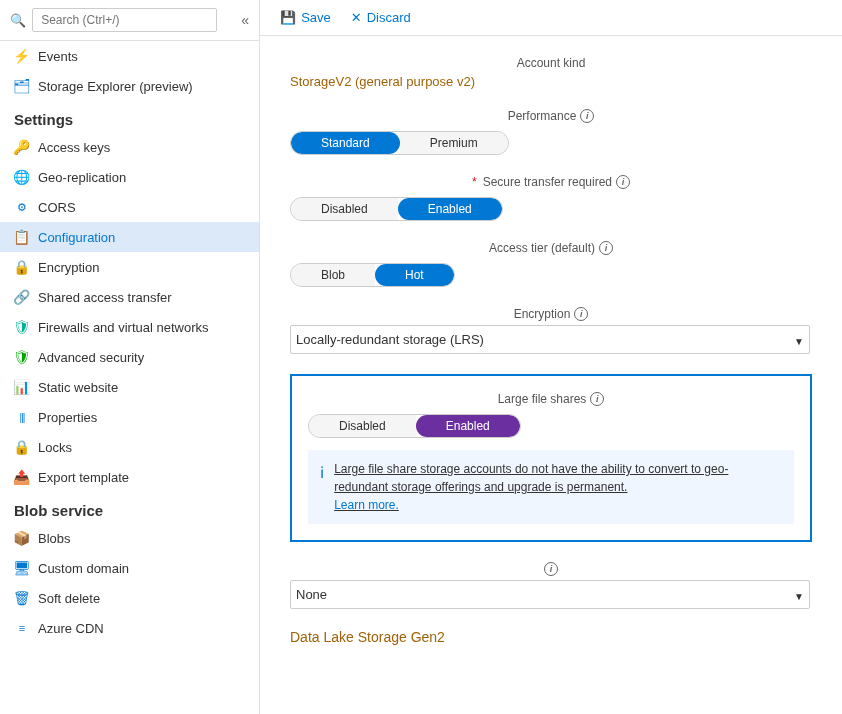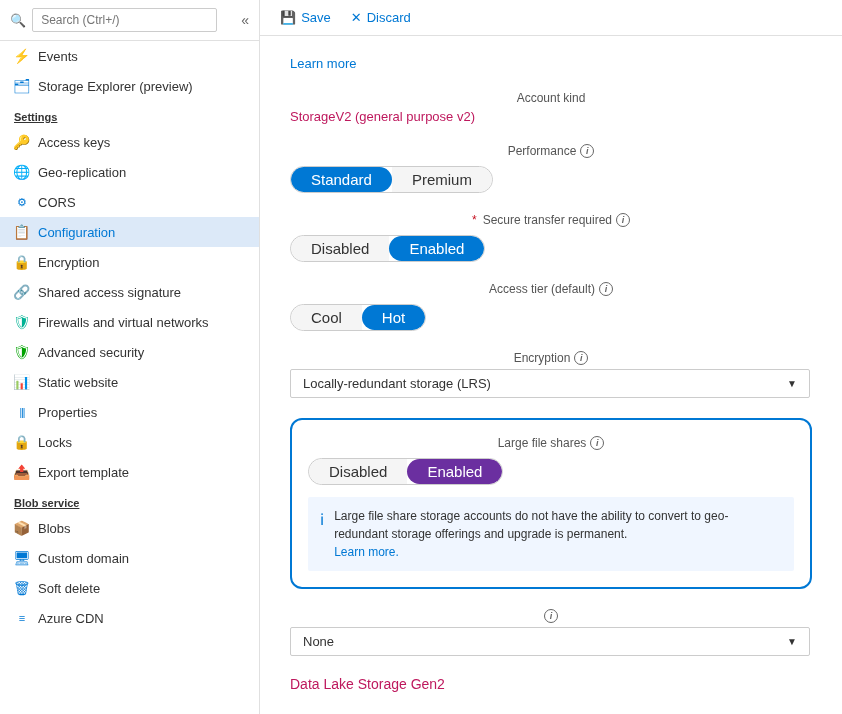--- a/index.html
+++ b/index.html
@@ -55,26 +55,25 @@
       width: 16px;
       height: 16px;
       display: flex;
       align-items: center;
       justify-content: center;
       font-size: 14px;
       flex-shrink: 0;
     }
     .section-label {
       padding: 10px 14px 4px 14px;
-      font-size: 11px;
+      font-size: 15px;
       font-weight: 700;
       color: #333;
       text-transform: none;
       letter-spacing: 0;
-      text-decoration: underline;
     }
 
     
     .main {
       flex: 1;
       display: flex;
       flex-direction: column;
       overflow: hidden;
     }
     .toolbar {
@@ -124,21 +123,21 @@
       color: #555;
       margin-bottom: 4px;
       display: flex;
       align-items: center;
       gap: 4px;
       justify-content: center;
     }
     .field-label .required { color: #c50f1f; margin-right: 2px; }
     .field-value {
       font-size: 13px;
-      color: #be185d;
+      color: #a16207;
     }
     .info-icon {
       display: inline-flex;
       align-items: center;
       justify-content: center;
       width: 14px;
       height: 14px;
       border-radius: 50%;
       border: 1px solid #666;
       font-size: 9px;
@@ -150,25 +149,25 @@
 
     
     .toggle-group {
       display: inline-flex;
       border: 1px solid #ccc;
       border-radius: 20px;
       overflow: hidden;
       margin-top: 4px;
     }
     .toggle-btn {
-      padding: 4px 20px;
+      padding: 4px 30px;
       border: none;
       background: #f5f5f5;
       cursor: pointer;
-      font-size: 15px;
+      font-size: 12px;
       color: #333;
       border-radius: 0;
     }
     .toggle-btn.active-blue {
       background: #0078d4;
       color: #fff;
       border-radius: 20px;
     }
     .toggle-btn.active-purple {
       background: #6b2fa0;
@@ -176,36 +175,36 @@
       border-radius: 20px;
     }
     .toggle-btn:first-child { border-radius: 20px 0 0 20px; }
     .toggle-btn:last-child { border-radius: 0 20px 20px 0; }
     .toggle-btn.active-blue:first-child, .toggle-btn.active-blue:last-child { border-radius: 20px; }
     .toggle-btn.active-purple:last-child { border-radius: 20px; }
 
     
     .dropdown {
       display: flex;
-      align-items: center;
+      align-items: flex-end;
       justify-content: space-between;
       border: 1px solid #ccc;
       border-radius: 2px;
-      padding: 6px 12px;
+      padding: 6px 5px;
       background: #fff;
       cursor: pointer;
       max-width: 520px;
       font-size: 13px;
     }
     .dropdown-arrow { font-size: 10px; color: #333; }
 
     
     .large-file-box {
       border: 2px solid #0078d4;
-      border-radius: 12px;
+      border-radius: 0;
       padding: 16px;
       margin-bottom: 20px;
       max-width: 540px;
     }
     .info-banner {
       display: flex;
       align-items: flex-start;
       gap: 10px;
       background: #f0f6ff;
       border-radius: 2px;
@@ -213,21 +212,21 @@
       margin-top: 12px;
       font-size: 12px;
       color: #333;
     }
     .info-banner-icon {
       color: #0078d4;
       font-size: 16px;
       flex-shrink: 0;
       margin-top: 1px;
     }
-    .info-banner-text { line-height: 1.5; }
+    .info-banner-text { line-height: 1.5; text-decoration: underline; }
     .info-banner-text a { color: #0078d4; text-decoration: none; }
 
     
     .content-area::-webkit-scrollbar { width: 6px; }
     .content-area::-webkit-scrollbar-thumb { background: #ccc; border-radius: 3px; }
     .sidebar::-webkit-scrollbar { width: 4px; }
     .sidebar::-webkit-scrollbar-thumb { background: #ccc; }
   </style>
 </head>
 <body>
@@ -265,21 +264,21 @@
   <div class="sidebar-item active">
     <span class="icon" style="color:#c50f1f;">📋</span>
     <span>Configuration</span>
   </div>
   <div class="sidebar-item">
     <span class="icon" style="color:#0078d4;">🔒</span>
     <span>Encryption</span>
   </div>
   <div class="sidebar-item">
     <span class="icon" style="color:#00b294;">🔗</span>
-    <span>Shared access signature</span>
+    <span>Shared access transfer</span>
   </div>
   <div class="sidebar-item">
     <span class="icon" style="color:#00b294;">🛡</span>
     <span>Firewalls and virtual networks</span>
   </div>
   <div class="sidebar-item">
     <span class="icon" style="color:#00a300;">🛡</span>
     <span>Advanced security</span>
   </div>
   <div class="sidebar-item">
@@ -325,21 +324,20 @@
       <span style="color:#0078d4;">💾</span>
       <span>Save</span>
     </button>
     <button class="toolbar-btn">
       <span style="color:#0078d4;">✕</span>
       <span>Discard</span>
     </button>
   </div>
 
   <div class="content-area">
-    <a class="learn-more" href="#">Learn more</a>
 
     <div class="field-group">
       <div class="field-label">
         <span>Account kind</span>
       </div>
       <div class="field-value">StorageV2 (general purpose v2)</div>
     </div>
 
     <div class="field-group">
       <div class="field-label">
@@ -363,21 +361,21 @@
         <button class="toggle-btn active-blue">Enabled</button>
       </div>
     </div>
 
     <div class="field-group">
       <div class="field-label">
         <span>Access tier (default)</span>
         <span class="info-icon">i</span>
       </div>
       <div class="toggle-group">
-        <button class="toggle-btn">Cool</button>
+        <button class="toggle-btn">Blob</button>
         <button class="toggle-btn active-blue">Hot</button>
       </div>
     </div>
 
     <div class="field-group">
       <div class="field-label">
         <span>Encryption</span>
         <span class="info-icon">i</span>
       </div>
       <div class="dropdown">

